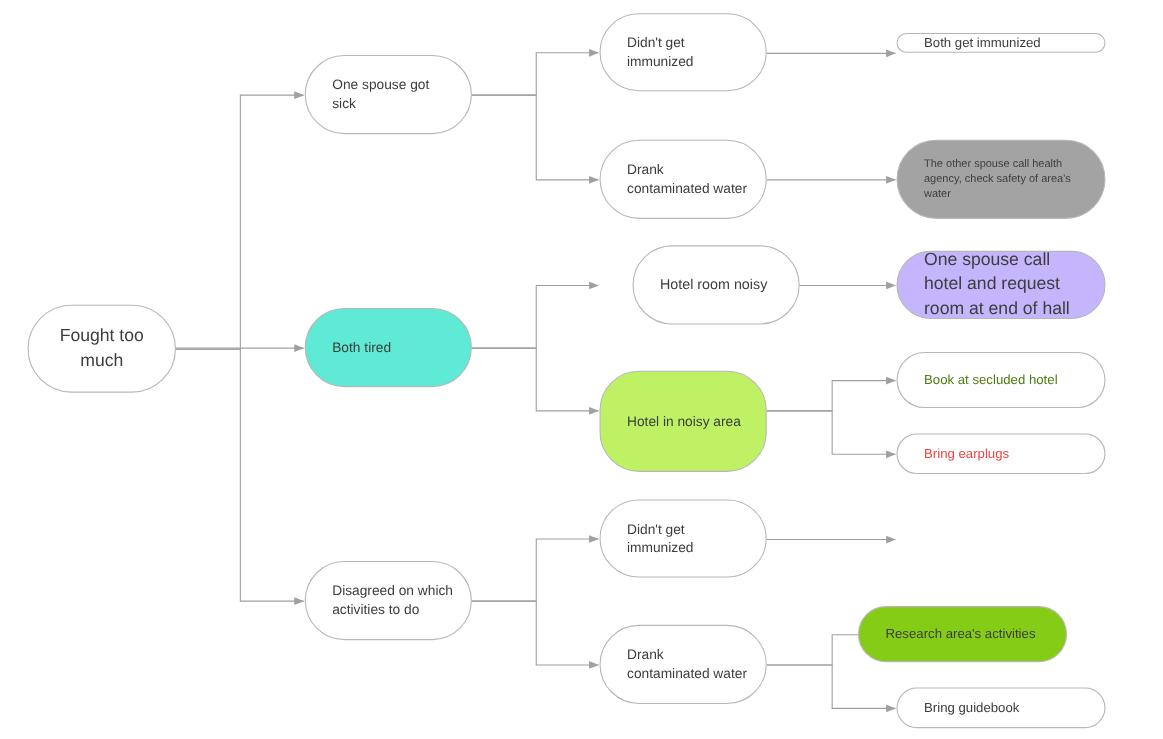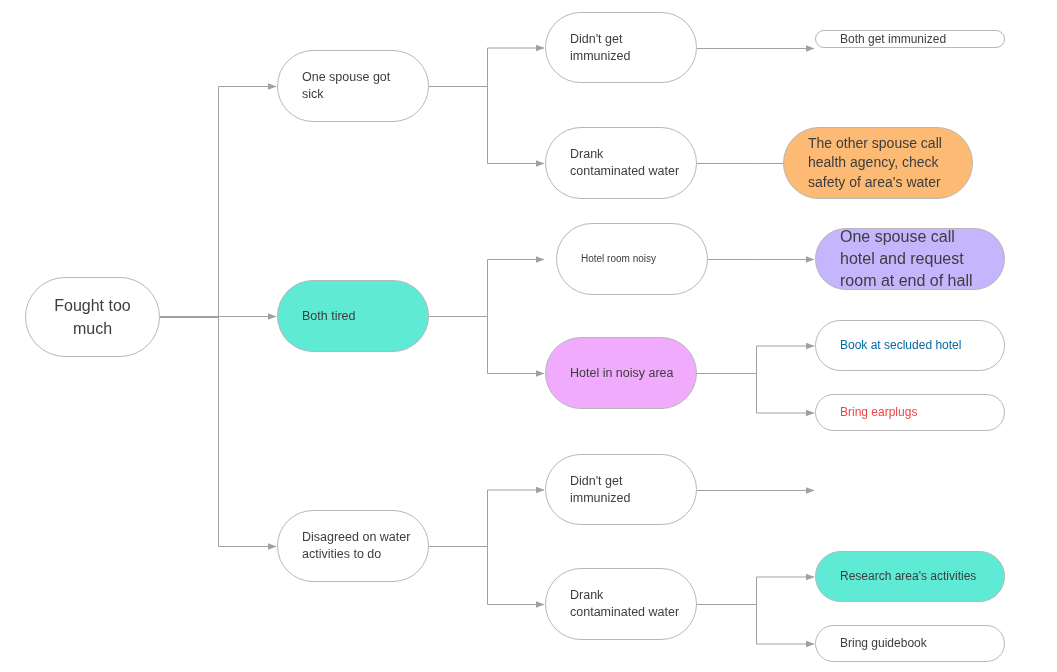--- a/index.html
+++ b/index.html
@@ -72,54 +72,54 @@
     <div class="node center" style="left: 25px; top: 277px; width: 135px; height: 80px; border-radius: 40px; font-size: 16px; border-color: rgb(183, 183, 183); background: rgb(255, 255, 255); color: rgb(61, 61, 61);">
       <span class="label">Fought too much</span>
     </div>
     <div class="node" style="left: 277px; top: 50px; width: 152px; height: 72px; border-radius: 36px; font-size: 12.5px; border-color: rgb(183, 183, 183); background: rgb(255, 255, 255); color: rgb(61, 61, 61); justify-content: center;">
       <span class="label">One spouse got sick</span>
     </div>
     <div class="node" style="left: 277px; top: 280px; width: 152px; height: 72px; border-radius: 36px; font-size: 12.5px; border-color: rgb(183, 183, 183); background: #5eead4; color: rgb(61, 61, 61);">
       <span class="label">Both tired</span>
     </div>
     <div class="node" style="left: 277px; top: 510px; width: 152px; height: 72px; border-radius: 36px; font-size: 12.5px; border-color: rgb(183, 183, 183); background: rgb(255, 255, 255); color: rgb(61, 61, 61);">
-      <span class="label">Disagreed on water activities to do</span>
+      <span class="label">Disagreed on which activities to do</span>
     </div>
     <div class="node" style="left: 545px; top: 12px; width: 152px; height: 71px; border-radius: 35.5px; font-size: 12.5px; border-color: rgb(183, 183, 183); background: rgb(255, 255, 255); color: rgb(61, 61, 61);">
       <span class="label">Didn't get immunized</span>
     </div>
     <div class="node" style="left: 545px; top: 127px; width: 152px; height: 72px; border-radius: 36px; font-size: 12.5px; border-color: rgb(183, 183, 183); background: rgb(255, 255, 255); color: rgb(61, 61, 61);">
       <span class="label">Drank contaminated water</span>
     </div>
-    <div class="node" style="left: 556px; top: 223px; width: 152px; height: 72px; border-radius: 36px; font-size: 10px; border-color: rgb(183, 183, 183); background: rgb(255, 255, 255); color: rgb(61, 61, 61);">
+    <div class="node" style="left: 575px; top: 223px; width: 152px; height: 72px; border-radius: 36px; font-size: 13px; border-color: rgb(183, 183, 183); background: rgb(255, 255, 255); color: rgb(61, 61, 61);">
       <span class="label">Hotel room noisy</span>
     </div>
-    <div class="node" style="left: 545px; top: 337px; width: 152px; height: 72px; border-radius: 36px; font-size: 12.5px; border-color: rgb(183, 183, 183); background: #f0abfc; color: rgb(61, 61, 61);">
+    <div class="node" style="left: 545px; top: 337px; width: 152px; height: 92px; border-radius: 36px; font-size: 12.5px; border-color: rgb(183, 183, 183); background: #bef264; color: rgb(61, 61, 61);">
       <span class="label">Hotel in noisy area</span>
     </div>
     <div class="node" style="left: 545px; top: 454px; width: 152px; height: 71px; border-radius: 35.5px; font-size: 12.5px; border-color: rgb(183, 183, 183); background: rgb(255, 255, 255); color: rgb(61, 61, 61);">
       <span class="label">Didn't get immunized</span>
     </div>
     <div class="node" style="left: 545px; top: 568px; width: 152px; height: 72px; border-radius: 36px; font-size: 12.5px; border-color: rgb(183, 183, 183); background: rgb(255, 255, 255); color: rgb(61, 61, 61);">
       <span class="label">Drank contaminated water</span>
     </div>
     <div class="node" style="left: 815px; top: 30px; width: 190px; height: 18px; border-radius: 18px; font-size: 12px; border-color: rgb(183, 183, 183); background: rgb(255, 255, 255); color: rgb(61, 61, 61);">
       <span class="label">Both get immunized</span>
     </div>
-    <div class="node" style="left: 783px; top: 127px; width: 190px; height: 72px; border-radius: 36px; font-size: 14px; border-color: rgb(183, 183, 183); background: #fdba74; color: rgb(61, 61, 61);">
+    <div class="node" style="left: 815px; top: 127px; width: 190px; height: 72px; border-radius: 36px; font-size: 10px; border-color: rgb(183, 183, 183); background: #a3a3a3; color: rgb(61, 61, 61);">
       <span class="label">The other spouse call health agency, check safety of area's water</span>
     </div>
     <div class="node" style="left: 815px; top: 228px; width: 190px; height: 62px; border-radius: 31px; font-size: 16px; border-color: rgb(183, 183, 183); background: #c4b5fd; color: rgb(61, 61, 61);">
       <span class="label">One spouse call hotel and request room at end of hall</span>
     </div>
-    <div class="node" style="left: 815px; top: 320px; width: 190px; height: 51px; border-radius: 25.5px; font-size: 12px; border-color: rgb(183, 183, 183); background: rgb(255, 255, 255); color: #0369a1;">
+    <div class="node" style="left: 815px; top: 320px; width: 190px; height: 51px; border-radius: 25.5px; font-size: 12px; border-color: rgb(183, 183, 183); background: rgb(255, 255, 255); color: #4d7c0f;">
       <span class="label">Book at secluded hotel</span>
     </div>
     <div class="node" style="left: 815px; top: 394px; width: 190px; height: 37px; border-radius: 18.5px; font-size: 12px; border-color: rgb(183, 183, 183); background: rgb(255, 255, 255); color: #ef4444;">
       <span class="label">Bring earplugs</span>
     </div>
-    <div class="node" style="left: 815px; top: 551px; width: 190px; height: 51px; border-radius: 25.5px; font-size: 12px; border-color: rgb(183, 183, 183); background: #5eead4; color: rgb(61, 61, 61);">
+    <div class="node" style="left: 780px; top: 551px; width: 190px; height: 51px; border-radius: 25.5px; font-size: 12px; border-color: rgb(183, 183, 183); background: #84cc16; color: rgb(61, 61, 61);">
       <span class="label">Research area's activities</span>
     </div>
     <div class="node" style="left: 815px; top: 625px; width: 190px; height: 37px; border-radius: 18.5px; font-size: 12px; border-color: rgb(183, 183, 183); background: rgb(255, 255, 255); color: rgb(61, 61, 61); align-items: center;">
       <span class="label">Bring guidebook</span>
     </div>
   </div>
 
 </body></html>

